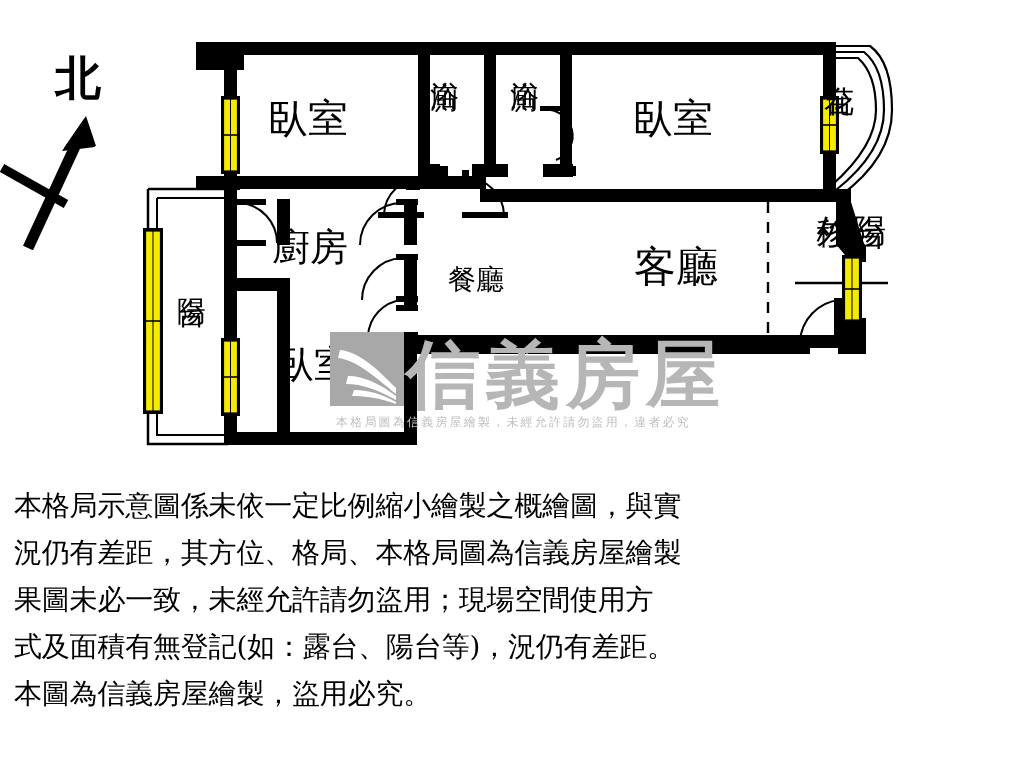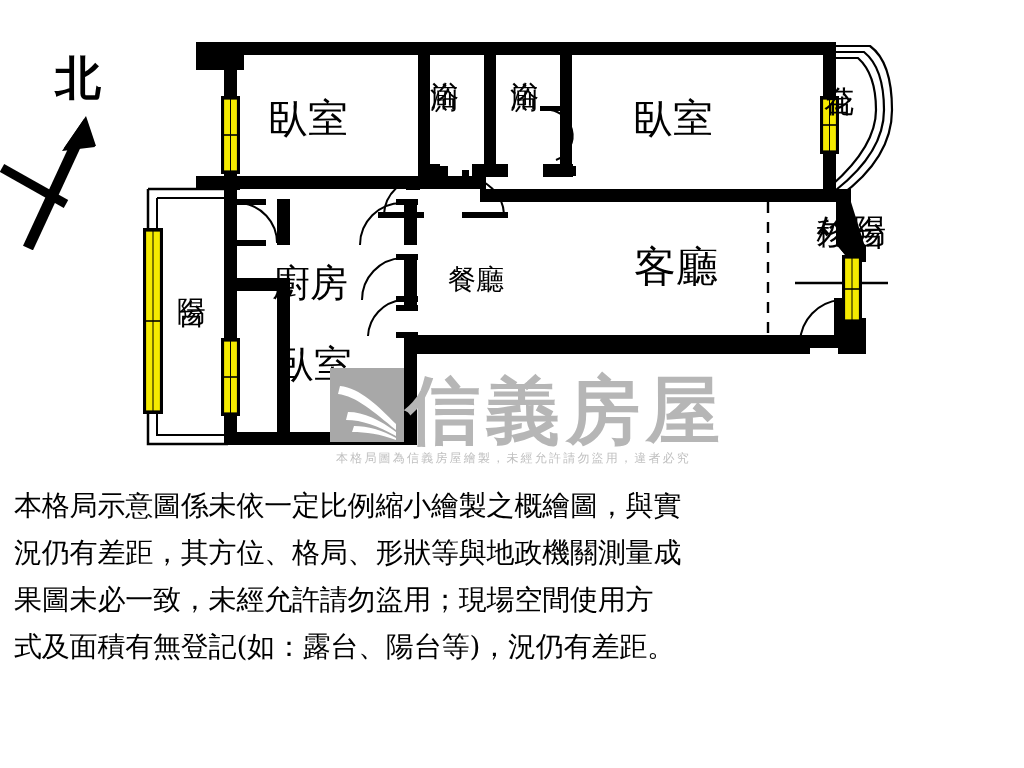--- a/index.html
+++ b/index.html
@@ -55,21 +55,20 @@
     text-orientation: upright;
     line-height: 1.0;
   }
 
   
   .wm {
     position: absolute;
     left: 330px; top: 330px;
     width: 400px; height: 110px;
     pointer-events: none;
-    margin-top: 36px;
   }
   .wm-box {
     position: absolute;
     left: 0; top: 2px;
     width: 74px; height: 74px;
     background: #a8a8a8;
     overflow: hidden;
   }
   .wm-text {
     position: absolute;
@@ -297,21 +296,21 @@
     <div class="rlabel vert" style="left:425px; top:58px; font-size:29px; width:34px;">浴廁</div>
 
     <div class="rlabel vert" style="left:505px; top:58px; font-size:29px; width:34px;">浴廁</div>
 
     <div class="rlabel" style="left:633px; top:98px; font-size:40px;">臥室</div>
 
     <div class="rlabel vert" style="left:820px; top:62px; font-size:30px; width:34px;">花台</div>
 
     <div class="rlabel vert" style="left:172px; top:276px; font-size:29px; width:34px;">陽台</div>
 
-    <div class="rlabel" style="left:272px; top:228px; font-size:38px;margin-top:36px;">廚房</div>
+    <div class="rlabel" style="left:272px; top:228px; font-size:38px;">廚房</div>
 
     <div class="rlabel" style="left:276px; top:345px; font-size:38px;">臥室</div>
 
     <div class="rlabel" style="left:448px; top:266px; font-size:28px;">餐廳</div>
 
     <div class="rlabel" style="left:634px; top:246px; font-size:42px;">客廳</div>
 
     
     <div class="wm">
       <div class="wm-box">
@@ -327,18 +326,19 @@
     </div>
 
     
     <div class="side-note">陽台
 外移</div>
 
   </div>
 
   <div class="disclaimer">
     <div>本格局示意圖係未依一定比例縮小繪製之概繪圖，與實</div>
-    <div>況仍有差距，其方位、格局、形狀等與地政機關測量成</div>
+    <div>況仍有差距，其方位、格局、本格局圖為信義房屋繪製</div>
     <div>果圖未必一致，未經允許請勿盜用；現場空間使用方</div>
     <div>式及面積有無登記(如：露台、陽台等)，況仍有差距。</div>
+    <div>本圖為信義房屋繪製，盜用必究。</div>
   </div>
 
 </div>
 
 </body></html>

